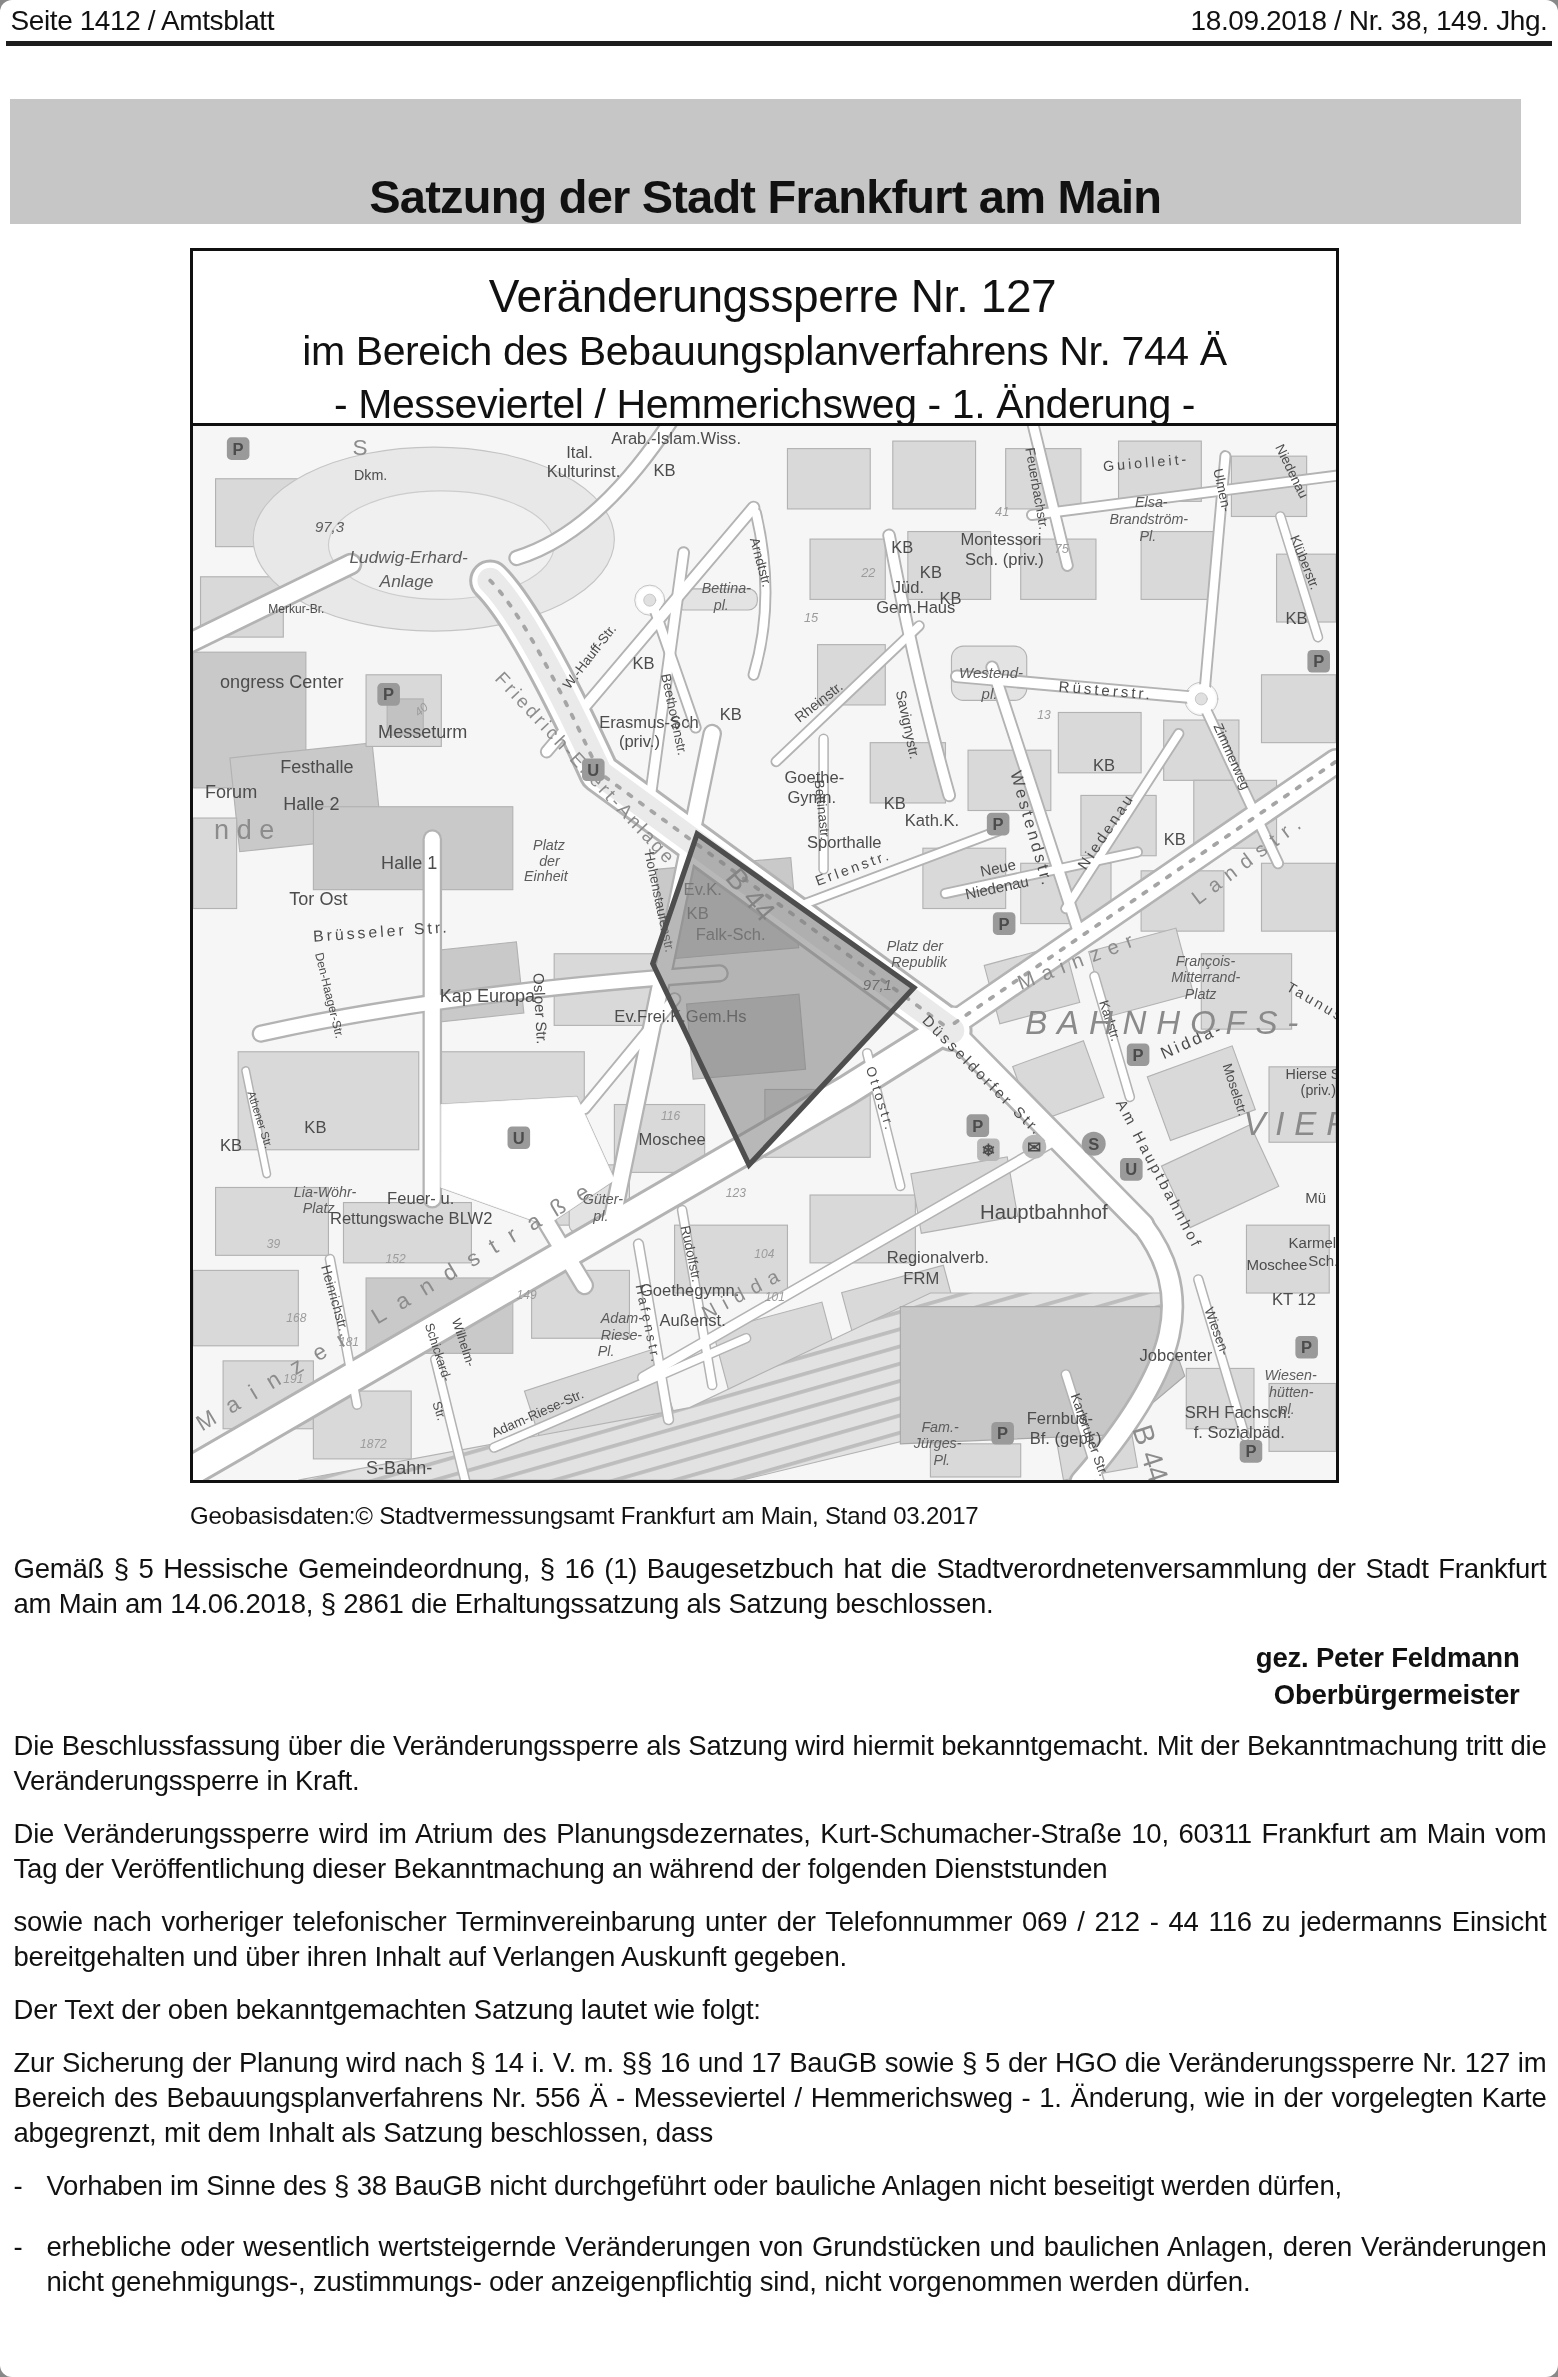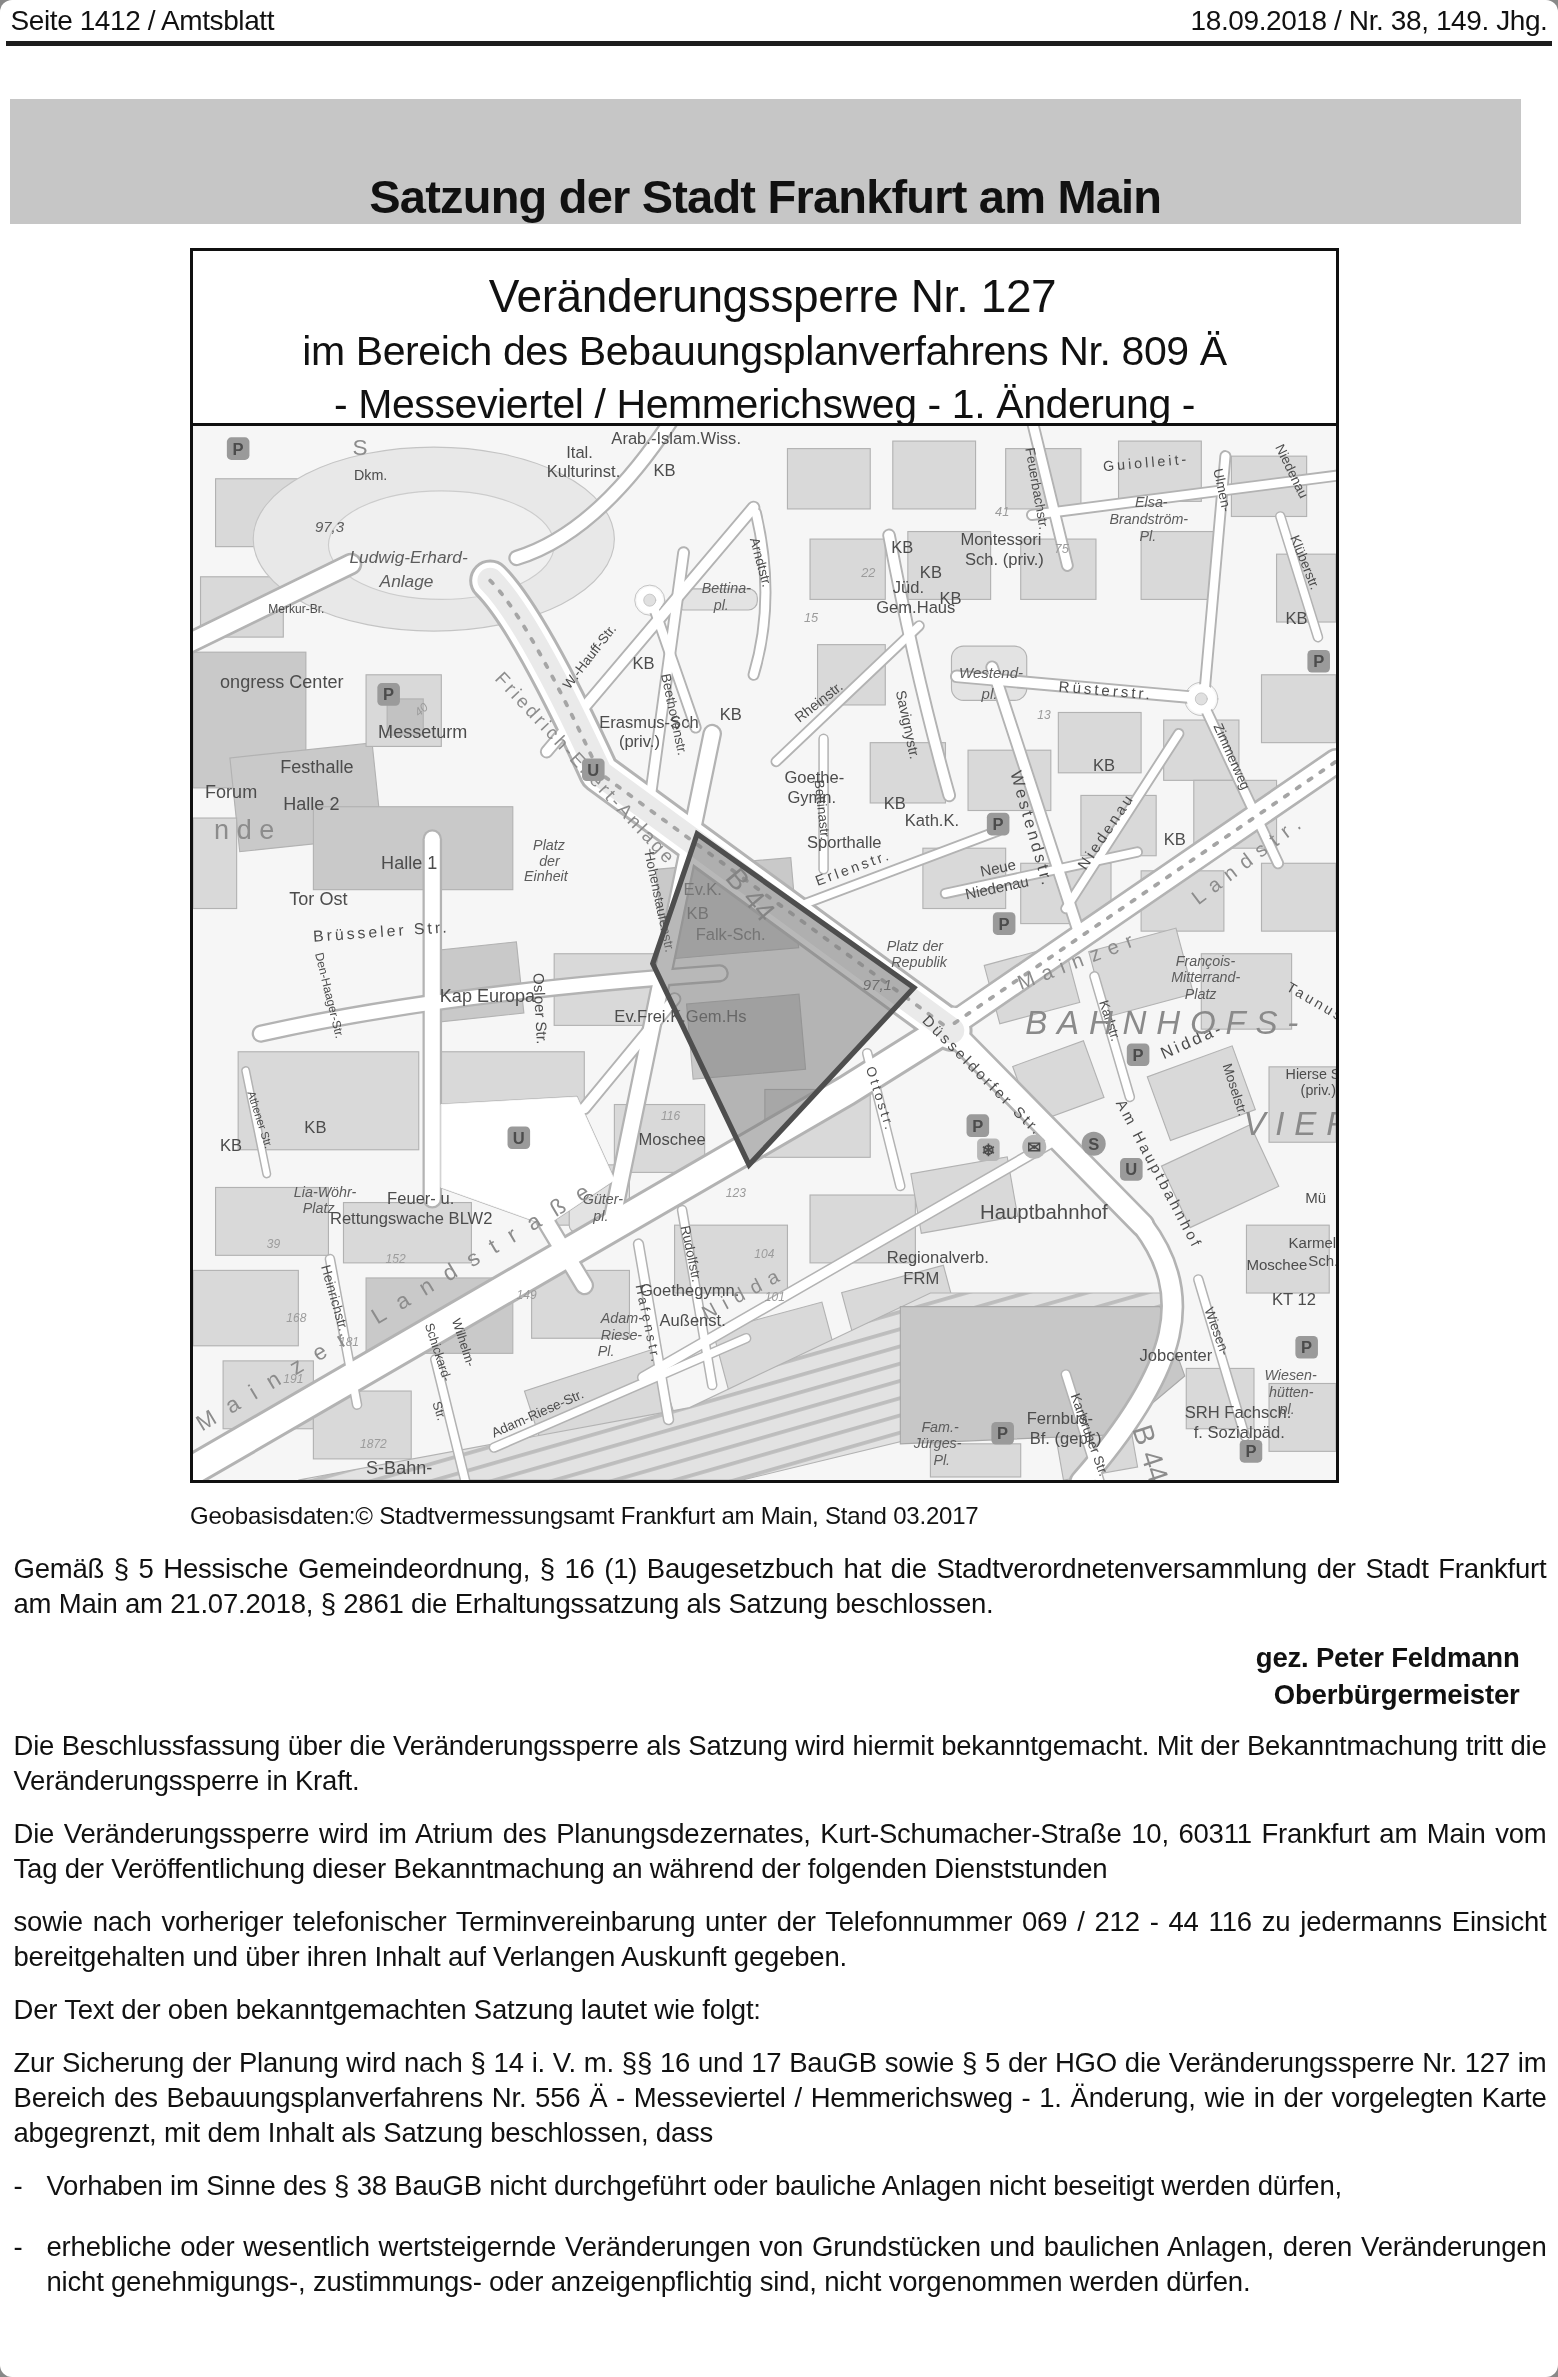--- a/index.html
+++ b/index.html
@@ -51,21 +51,21 @@
   <div class="hdr-right">18.09.2018 / Nr. 38, 149. Jhg.</div>
   <div class="hdr-rule"></div>
 
   <div class="banner" style="background: rgb(198, 198, 198);">
     <h1>Satzung der Stadt Frankfurt am Main</h1>
   </div>
 
   <div class="nbox">
     <div class="nbox-titles">
       <div class="nt1">Veränderungssperre Nr. 127</div>
-      <div class="nt2">im Bereich des Bebauungsplanverfahrens Nr. 809 Ä</div>
+      <div class="nt2">im Bereich des Bebauungsplanverfahrens Nr. 744 Ä</div>
       <div class="nt3">- Messeviertel / Hemmerichsweg - 1. Änderung -</div>
     </div>
 
     <div class="map-wrap">
       <svg id="map" viewBox="0 0 1519 1398" preserveAspectRatio="none">
         <defs>
           <pattern id="rail" width="22" height="22" patternUnits="userSpaceOnUse" patternTransform="rotate(-16)">
             <rect width="22" height="22" fill="#e2e2e2"></rect>
             <rect width="22" height="5" fill="#bdbdbd"></rect>
           </pattern>
@@ -482,21 +482,21 @@
           </g>
 
         <polygon id="area-polygon" points="670,541 958,745 739,980 611,713" stroke-width="7" stroke-linejoin="miter" fill="#7d7d7d" fill-opacity="0.55" stroke="#4e4e4e"></polygon>
       </svg>
     </div>
   </div>
 
   <div class="caption">Geobasisdaten:© Stadtvermessungsamt Frankfurt am Main, Stand 03.2017</div>
 
   <div class="body">
-    <p class="para">Gemäß § 5 Hessische Gemeindeordnung, § 16 (1) Baugesetzbuch hat die Stadtverordnetenversammlung der Stadt Frankfurt am Main am 21.07.2018, § 2861 die Erhaltungssatzung als Satzung beschlossen.</p>
+    <p class="para">Gemäß § 5 Hessische Gemeindeordnung, § 16 (1) Baugesetzbuch hat die Stadtverordnetenversammlung der Stadt Frankfurt am Main am 14.06.2018, § 2861 die Erhaltungssatzung als Satzung beschlossen.</p>
     <div class="sig">
       <div>gez. Peter Feldmann</div>
       <div>Oberbürgermeister</div>
     </div>
     <p class="para">Die Beschlussfassung über die Veränderungssperre als Satzung wird hiermit bekanntgemacht. Mit der Bekanntmachung tritt die Veränderungssperre in Kraft.</p>
     <p class="para">Die Veränderungssperre wird im Atrium des Planungsdezernates, Kurt-Schumacher-Straße 10, 60311 Frankfurt am Main vom Tag der Veröffentlichung dieser Bekanntmachung an während der folgenden Dienststunden</p>
     <p class="para">sowie nach vorheriger telefonischer Terminvereinbarung unter der Telefonnummer 069 / 212 - 44 116 zu jedermanns Einsicht bereitgehalten und über ihren Inhalt auf Verlangen Auskunft gegeben.</p>
     <p class="para">Der Text der oben bekanntgemachten Satzung lautet wie folgt:</p>
     <p class="para">Zur Sicherung der Planung wird nach § 14 i. V. m. §§ 16 und 17 BauGB sowie § 5 der HGO die Veränderungssperre Nr. 127 im Bereich des Bebauungsplanverfahrens Nr. 556 Ä - Messeviertel / Hemmerichsweg - 1. Änderung, wie in der vorgelegten Karte abgegrenzt, mit dem Inhalt als Satzung beschlossen, dass</p>
     <div class="bullet">

